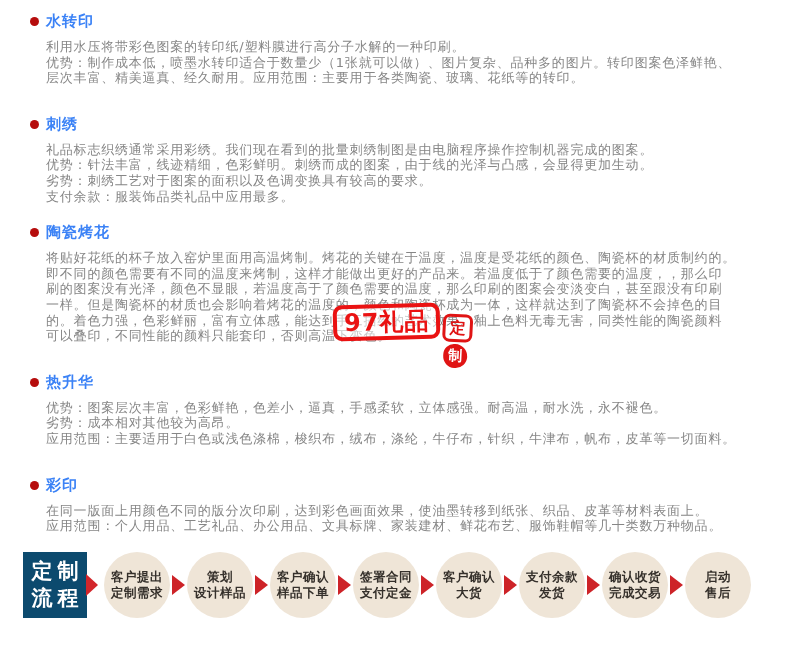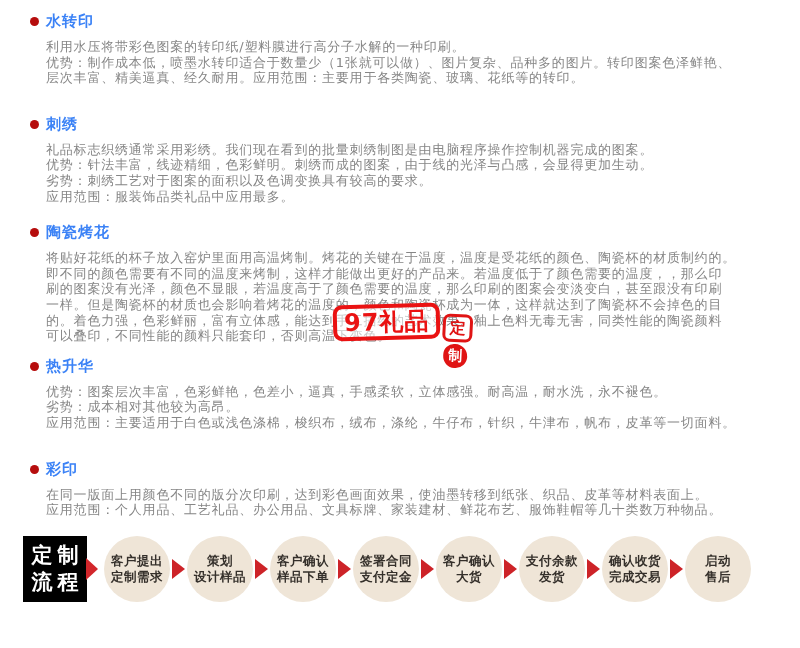--- a/index.html
+++ b/index.html
@@ -5,21 +5,21 @@
   html,body{margin:0;padding:0;}
   body{
     width:800px;height:648px;overflow:hidden;background:#ffffff;
     font-family:"DejaVu Sans","Liberation Sans",sans-serif;
   }
   .page{position:relative;width:800px;height:648px;padding:13px 20px 0 46px;box-sizing:border-box;}
 
   
   .section{margin:0 0 30px 0;}
   .sections .section:nth-of-type(2){margin-bottom:20px;}
-  .sections .section:nth-of-type(3){margin-bottom:14px;}
+  .sections .section:nth-of-type(3){margin-bottom:30px;}
   .sections .section:nth-of-type(4){}
   .sections .section:nth-of-type(5){margin-bottom:16px;}
   .heading-row{position:relative;margin:0 0 9px 0;}
   .bullet{
     position:absolute;left:-16px;top:4px;width:9px;height:9px;border-radius:50%;
     background:#b60d0d;
   }
   .section-title{
     margin:0;font-size:15px;font-weight:bold;color:#3b82f6;letter-spacing:1px;line-height:17px;
   }
@@ -44,21 +44,21 @@
   }
   .seal-bottom{
     display:flex;align-items:center;justify-content:center;
     width:24px;height:24px;margin:2px 0 0 2px;background:#e01414;color:#ffffff;
     border-radius:46% 54% 50% 50%;font-size:14px;font-weight:bold;
   }
 
   
   .flow{display:flex;align-items:center;margin-left:-23px;margin-top:18px;}
   .flow-label{
-    position:relative;width:64px;height:66px;background:#000000;color:#ffffff;
+    position:relative;width:64px;height:66px;background:#0c4a6e;color:#ffffff;
     display:flex;flex-direction:column;justify-content:center;align-items:center;
     font-size:21px;font-weight:bold;letter-spacing:5px;line-height:27px;
     text-indent:5px;flex:0 0 auto;
   }
   .flow-label::after{
     content:"";position:absolute;right:-11px;top:50%;transform:translateY(-50%);
     width:0;height:0;border-top:11px solid transparent;border-bottom:11px solid transparent;
     border-left:12px solid #d2262b;
   }
   .flow-steps{display:flex;align-items:center;margin-left:17px;}
@@ -93,21 +93,21 @@
 
   <section class="section">
     <div class="heading-row">
       <span class="bullet"></span>
       <h3 class="section-title">刺绣</h3>
     </div>
     <div class="section-body">
           <div class="body-line">礼品标志织绣通常采用彩绣。我们现在看到的批量刺绣制图是由电脑程序操作控制机器完成的图案。</div>
           <div class="body-line">优势：针法丰富，线迹精细，色彩鲜明。刺绣而成的图案，由于线的光泽与凸感，会显得更加生动。</div>
           <div class="body-line">劣势：刺绣工艺对于图案的面积以及色调变换具有较高的要求。</div>
-          <div class="body-line">应用范围：服装饰品类礼品中应用最多。</div>
+          <div class="body-line">支付余款：服装饰品类礼品中应用最多。</div>
         </div>
   </section>
 
   <section class="section">
     <div class="heading-row">
       <span class="bullet"></span>
       <h3 class="section-title">陶瓷烤花</h3>
     </div>
     <div class="section-body">
           <div class="body-line">将贴好花纸的杯子放入窑炉里面用高温烤制。烤花的关键在于温度，温度是受花纸的颜色、陶瓷杯的材质制约的。</div>

